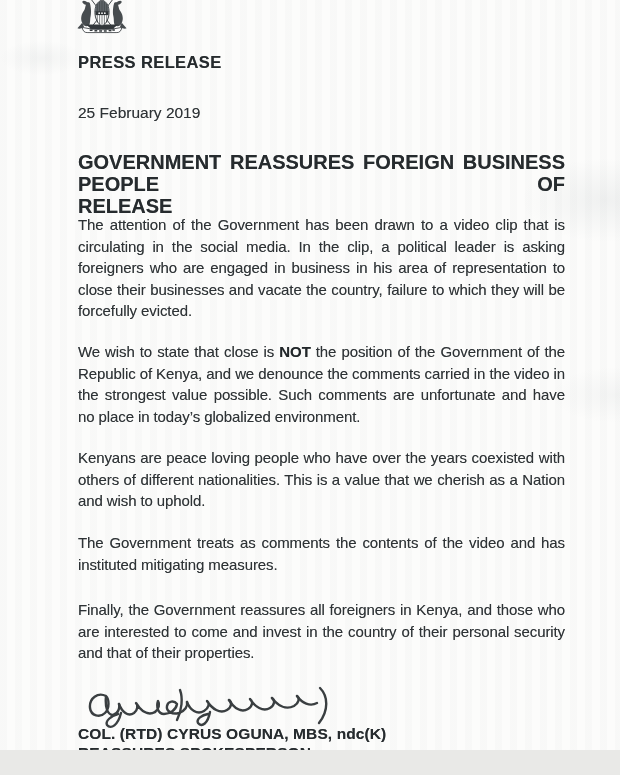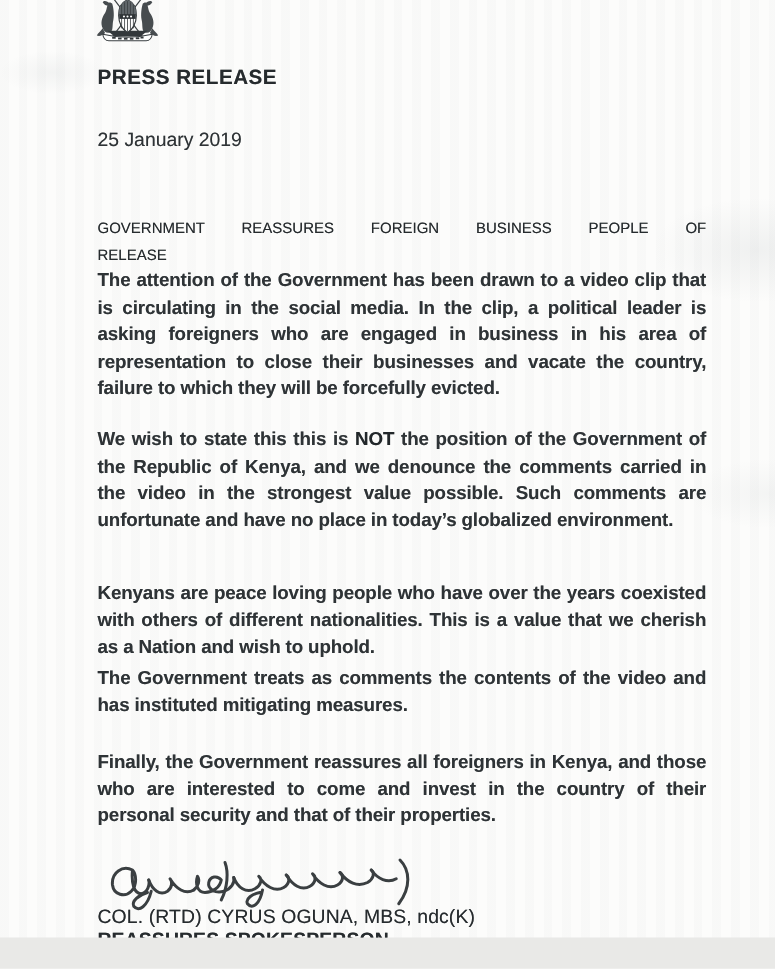--- a/index.html
+++ b/index.html
@@ -25,43 +25,42 @@
     position:absolute;left:78px;top:53px;
     font-size:16.5px;font-weight:bold;letter-spacing:.4px;color:#262b2e;
     text-shadow:0 0 .5px rgba(38,43,46,.55);
   }
   .date{
     position:absolute;left:78px;top:104px;
     font-size:15.5px;color:#2e3336;
     text-shadow:0 0 .4px rgba(46,51,54,.45);
   }
   .title{
-    position:absolute;left:78px;top:171px;width:487px;margin:0;
-    font-size:12px;font-weight:normal;line-height:22px;color:#262b2e;
+    position:absolute;left:78px;top:151px;width:487px;margin:0;
+    font-size:20px;font-weight:bold;line-height:22px;color:#262b2e;
     text-shadow:0 0 .5px rgba(38,43,46,.55);
   }
   .title .l1{display:block;text-align:justify;text-align-last:justify;}
   .title .l2{display:block;}
   .para{
     position:absolute;left:78px;width:487px;margin:0;
     font-size:15px;line-height:21.5px;letter-spacing:-0.1px;
     text-align:justify;color:#2e3336;
     text-shadow:0 0 .4px rgba(46,51,54,.45);
-    font-weight:bold;
   }
   .para b{color:#22272a;}
   .p1{top:214px}
   .p2{top:341px}
-  .p3{top:464px}
+  .p3{top:447px}
   .p4{top:532px}
   .p5{top:599px}
   .sig{position:absolute;left:84px;top:682px;width:258px;height:52px;}
   .name{
     position:absolute;left:78px;top:725px;
-    font-size:15.5px;font-weight:normal;color:#262b2e;letter-spacing:.1px;
+    font-size:15.5px;font-weight:bold;color:#262b2e;letter-spacing:.1px;
     text-shadow:0 0 .5px rgba(38,43,46,.55);
   }
   .role{
     position:absolute;left:78px;top:744px;
     font-size:15.5px;font-weight:bold;color:#262b2e;letter-spacing:.1px;
     text-shadow:0 0 .5px rgba(38,43,46,.55);
   }
 </style>
 </head>
 <body>
@@ -104,30 +103,30 @@
       <rect x="22" y="31.8" width="3" height="1.6"></rect>
       <rect x="27" y="32" width="3" height="1.6"></rect>
       <rect x="32" y="32" width="3" height="1.6"></rect>
       <rect x="37" y="31.6" width="3" height="1.6"></rect>
       <rect x="41" y="31" width="2.6" height="1.6"></rect>
     </g>
   </svg>
 
   <div class="kicker">PRESS RELEASE</div>
 
-  <div class="date">25 January 2019</div>
+  <div class="date">25 February 2019</div>
 
   <h1 class="title">
     <span class="l1">GOVERNMENT REASSURES FOREIGN BUSINESS PEOPLE OF</span>
     <span class="l2">RELEASE</span>
   </h1>
 
   <p class="para p1">The attention of the Government has been drawn to a video clip that is circulating in the social media. In the clip, a political leader is asking foreigners who are engaged in business in his area of representation to close their businesses and vacate the country, failure to which they will be forcefully evicted.</p>
 
-  <p class="para p2"><span>We wish to state this this is </span><b>NOT</b><span> the position of the Government of the Republic of Kenya, and we denounce the comments carried in the video in the strongest value possible. Such comments are unfortunate and have no place in today’s globalized environment.</span></p>
+  <p class="para p2"><span>We wish to state that close is </span><b>NOT</b><span> the position of the Government of the Republic of Kenya, and we denounce the comments carried in the video in the strongest value possible. Such comments are unfortunate and have no place in today’s globalized environment.</span></p>
 
   <p class="para p3">Kenyans are peace loving people who have over the years coexisted with others of different nationalities. This is a value that we cherish as a Nation and wish to uphold.</p>
 
   <p class="para p4">The Government treats as comments the contents of the video and has instituted mitigating measures.</p>
 
   <p class="para p5">Finally, the Government reassures all foreigners in Kenya, and those who are interested to come and invest in the country of their personal security and that of their properties.</p>
 
   <svg class="sig" viewBox="0 0 258 52" aria-hidden="true">
     <g fill="none" stroke="#2c3134" stroke-width="2.4" stroke-linecap="round" stroke-linejoin="round" opacity="0.93">
       <path d="M22 14 C14 10 5 16 6 26 C7 34 16 36 21 31 C26 26 25 17 22 14 C21 24 23 33 29 33 C34 32 36 26 35 22"></path>

